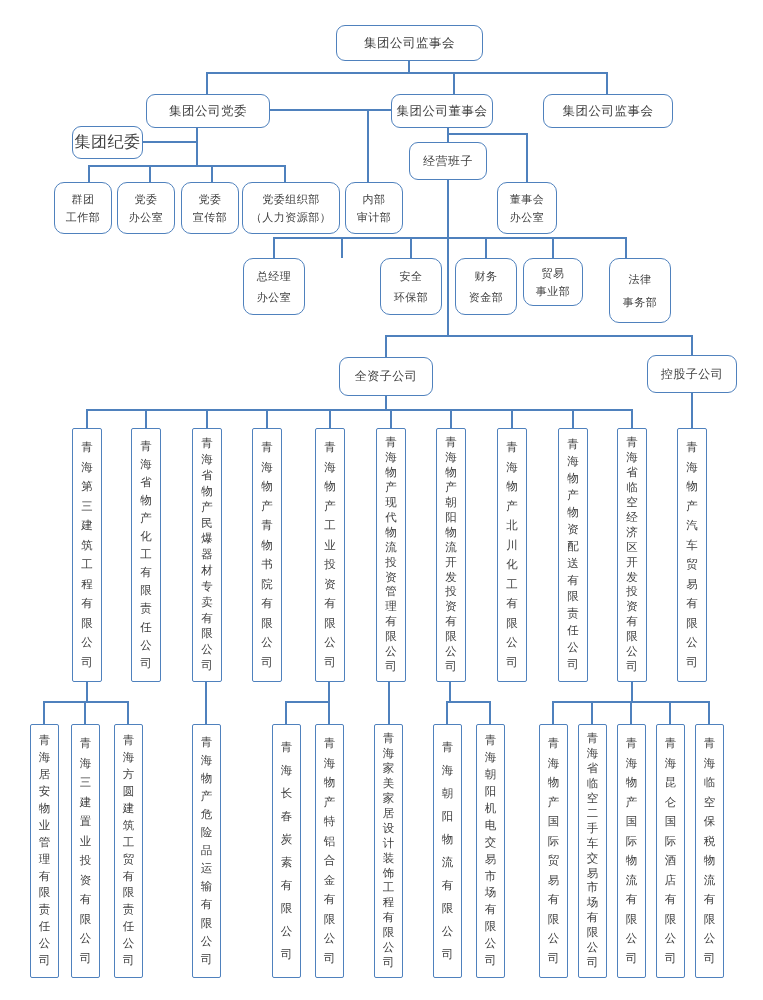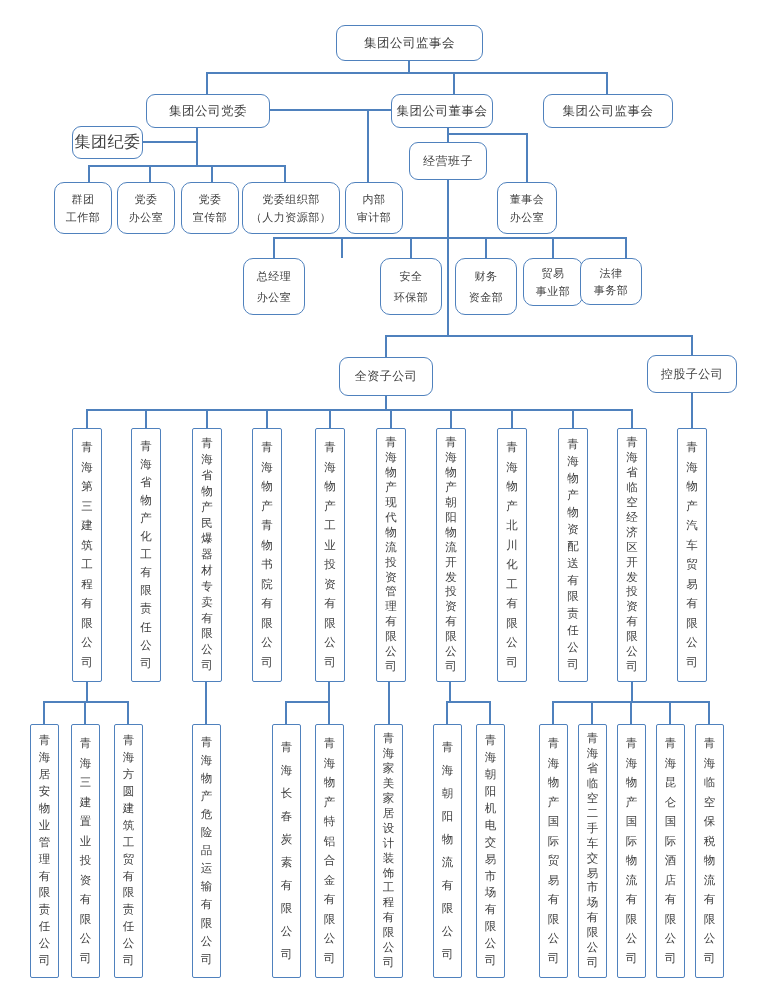--- a/index.html
+++ b/index.html
@@ -149,21 +149,21 @@
     <span>环保部</span>
   </div>
   <div class="node two" style="left:455px;top:258px;width:62px;height:57px">
     <span>财务</span>
     <span>资金部</span>
   </div>
   <div class="node two" style="left:523px;top:258px;width:60px;height:48px">
     <span>贸易</span>
     <span>事业部</span>
   </div>
-  <div class="node two" style="left:580px;top:258px;width:62px;height:47px">
+  <div class="node two" style="left:609px;top:258px;width:62px;height:65px">
     <span>法律</span>
     <span>事务部</span>
   </div>
 
   <div class="node" style="left:339px;top:357px;width:94px;height:39px;font-size:12px">全资子公司</div>
   <div class="node" style="left:647px;top:355px;width:90px;height:38px;font-size:12px">控股子公司</div>
 
   <div class="vnode" style="left:72px;top:428px;width:30px;height:254px">
       <span>青</span>
       <span>海</span>

